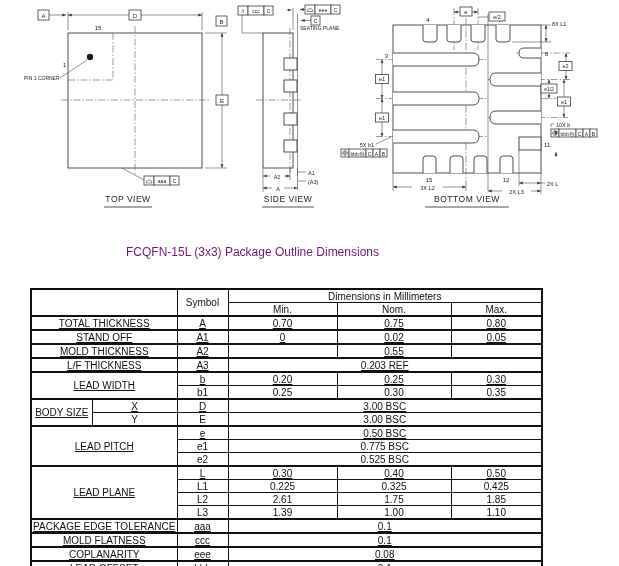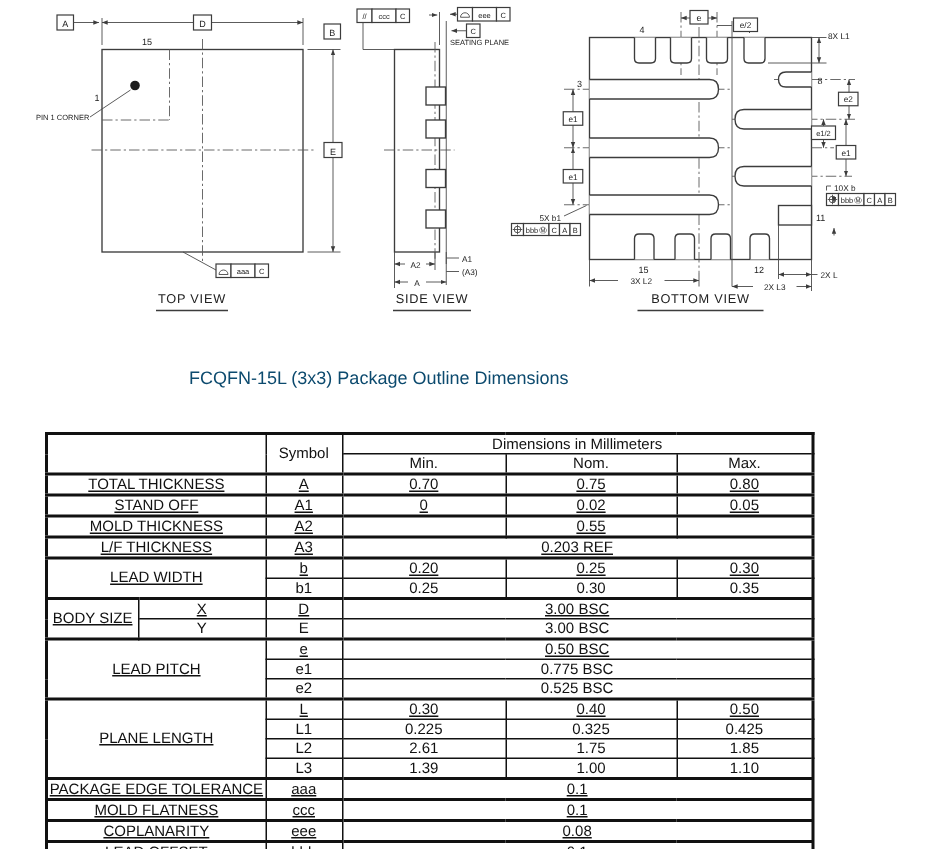--- a/index.html
+++ b/index.html
@@ -8,21 +8,21 @@
   svg text{font-family:"Liberation Sans",sans-serif;fill:#222;}
   .ln{stroke:#3c3c3c;stroke-width:0.9;fill:none;}
   .thin{stroke:#4a4a4a;stroke-width:0.6;fill:none;}
   .cl{stroke:#5a5a5a;stroke-width:0.6;fill:none;stroke-dasharray:7 2 1.5 2;}
   .pad{stroke:#3c3c3c;stroke-width:0.9;fill:#fff;}
   .box{fill:#fff;stroke:#3c3c3c;stroke-width:0.8;}
   .t6{font-size:6px;}.t55{font-size:5.5px;}.t5{font-size:5px;}
   .vt{font-size:8.5px;letter-spacing:0.5px;}
   .mid{text-anchor:middle;}.end{text-anchor:end;}
   #doc-title{position:absolute;top:245px;left:0;width:505px;text-align:center;
-             font-size:12px;color:#0c4a6e;}
+             font-size:12px;color:#701a75;}
   #dim-table{position:absolute;top:288px;left:30px;border-collapse:collapse;
              table-layout:fixed;width:511px;font-size:10px;color:#111;}
   #dim-table td,#dim-table th{border:1px solid #111;text-align:center;vertical-align:middle;
              padding:0;height:12px;line-height:11px;font-weight:normal;overflow:hidden;white-space:nowrap;}
   #dim-table{border:2px solid #111;}
   #dim-table tr.gs td{border-top-width:2px;text-decoration:underline;}
   #dim-table .hdr{height:13px;}
 </style>
 </head>
 <body>
@@ -335,21 +335,21 @@
   </tr>
   <tr>
     <td>e1</td>
     <td colspan="3">0.775 BSC</td>
   </tr>
   <tr>
     <td>e2</td>
     <td colspan="3">0.525 BSC</td>
   </tr>
   <tr class="gs">
-    <td colspan="2" rowspan="4">PLANE LENGTH</td>
+    <td colspan="2" rowspan="4">LEAD PLANE</td>
     <td>L</td>
     <td>0.30</td>
     <td>0.40</td>
     <td>0.50</td>
   </tr>
   <tr>
     <td>L1</td>
     <td>0.225</td>
     <td>0.325</td>
     <td>0.425</td>

